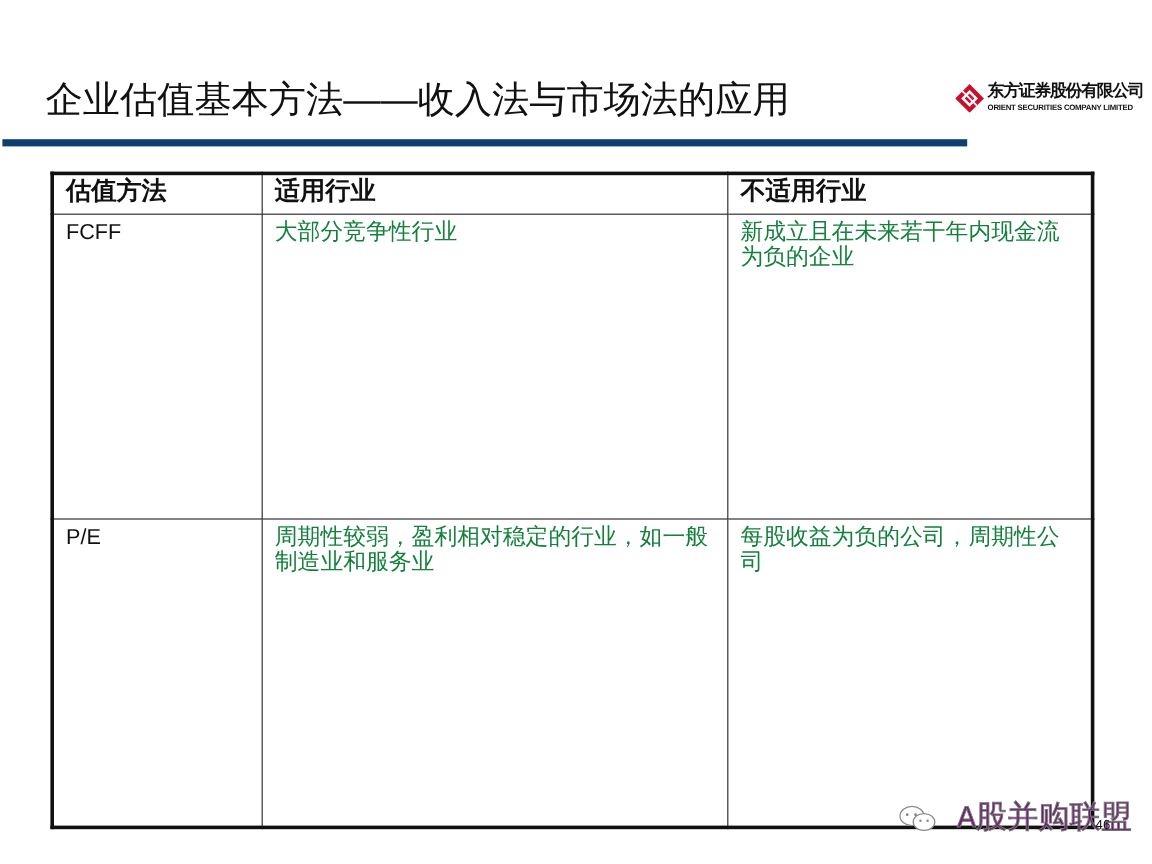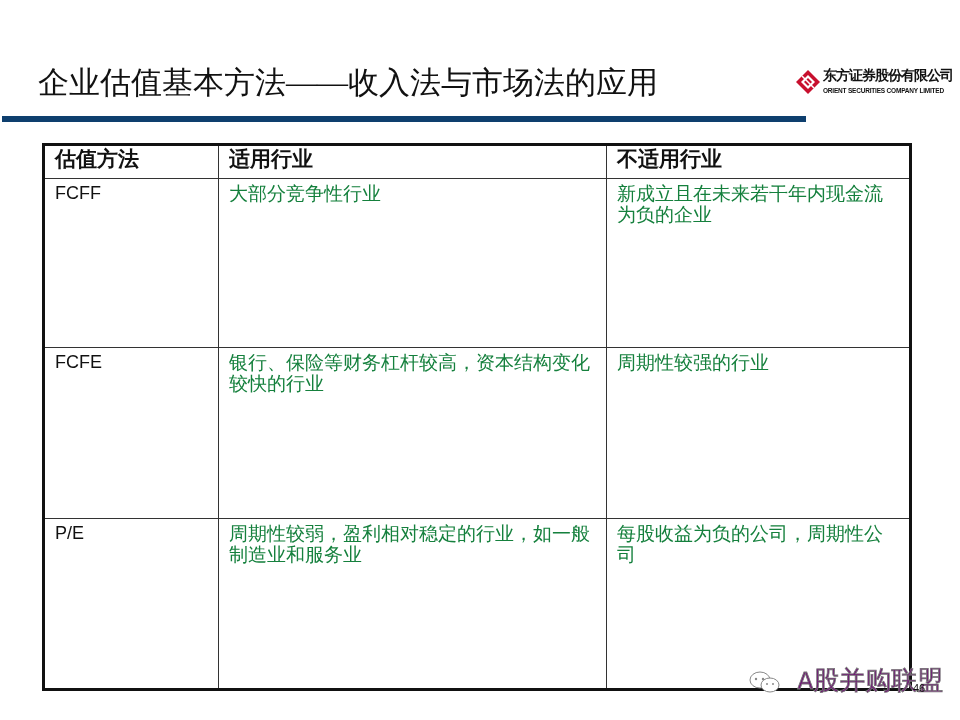--- a/index.html
+++ b/index.html
@@ -4,21 +4,21 @@
 <style>
   html, body { margin: 0; padding: 0; }
   body {
     width: 960px; height: 720px; position: relative; overflow: hidden;
     background: #ffffff;
     font-family: "DejaVu Serif", "Liberation Serif", serif;
     color: #111;
   }
   .title {
     position: absolute; left: 38px; top: 62px;
-    font-family: Liberation Serif, serif;
+    font-family: Liberation Sans, sans-serif;
     font-size: 31px; letter-spacing: 0px; color: #111;
     white-space: nowrap;
   }
   .title-bar {
     position: absolute; left: 2px; top: 116px; width: 804px; height: 6px;
     background: #0e3f6e;
   }
   .logo {
     position: absolute; left: 793px; top: 64px; width: 140px; height: 40px;
   }
@@ -109,25 +109,20 @@
       <th>不适用行业</th>
     </tr>
   </thead>
   <tbody>
     <tr style="height:72px">
       <td class="method">FCFF</td>
       <td class="txt">大部分竞争性行业</td>
       <td class="txt">新成立且在未来若干年内现金流为负的企业</td>
     </tr>
     <tr style="height:73px">
-      <td class="method">FCFE</td>
-      <td class="txt">银行、保险等财务杠杆较高，资本结构变化较快的行业</td>
-      <td class="txt">周期性较强的行业</td>
-    </tr>
-    <tr style="height:73px">
       <td class="method">P/E</td>
       <td class="txt">周期性较弱，盈利相对稳定的行业，如一般制造业和服务业</td>
       <td class="txt">每股收益为负的公司，周期性公司</td>
     </tr>
   </tbody>
 </table>
 
 <div class="watermark">
   <svg class="wm-icon" viewBox="0 0 34 24">
     <ellipse cx="12" cy="10" rx="10" ry="8" fill="#fff" stroke="#888" stroke-width="1"></ellipse>

